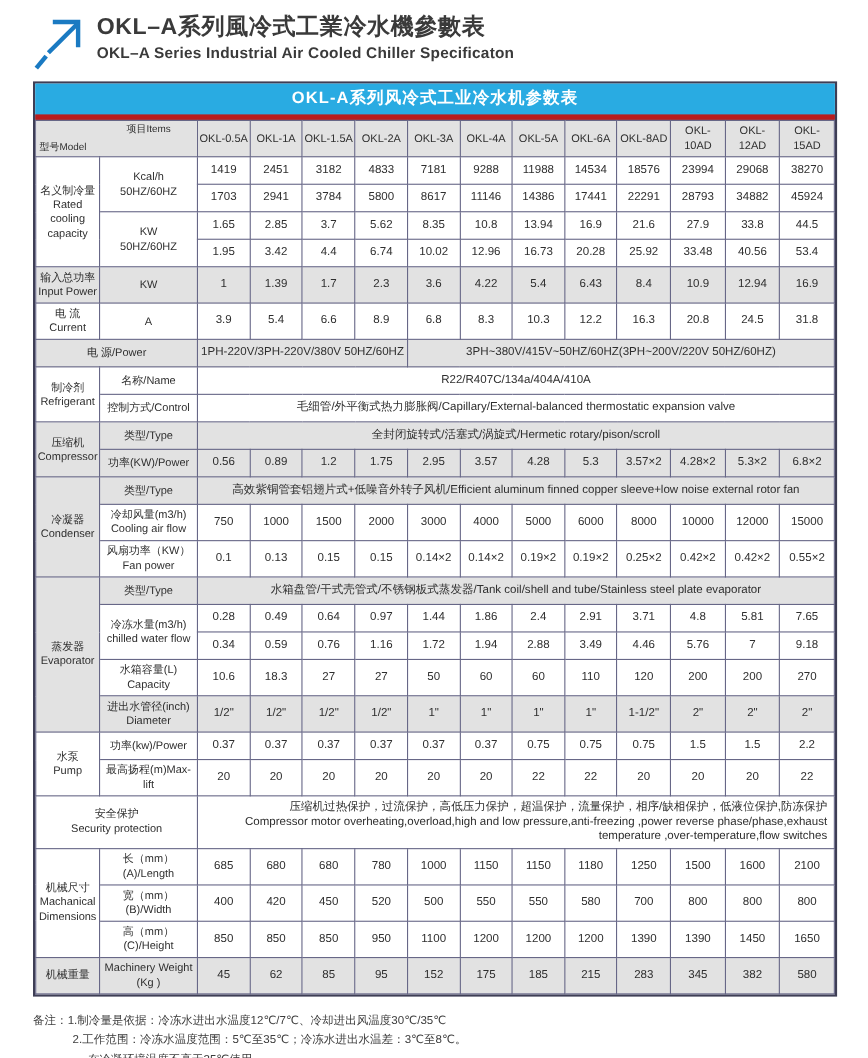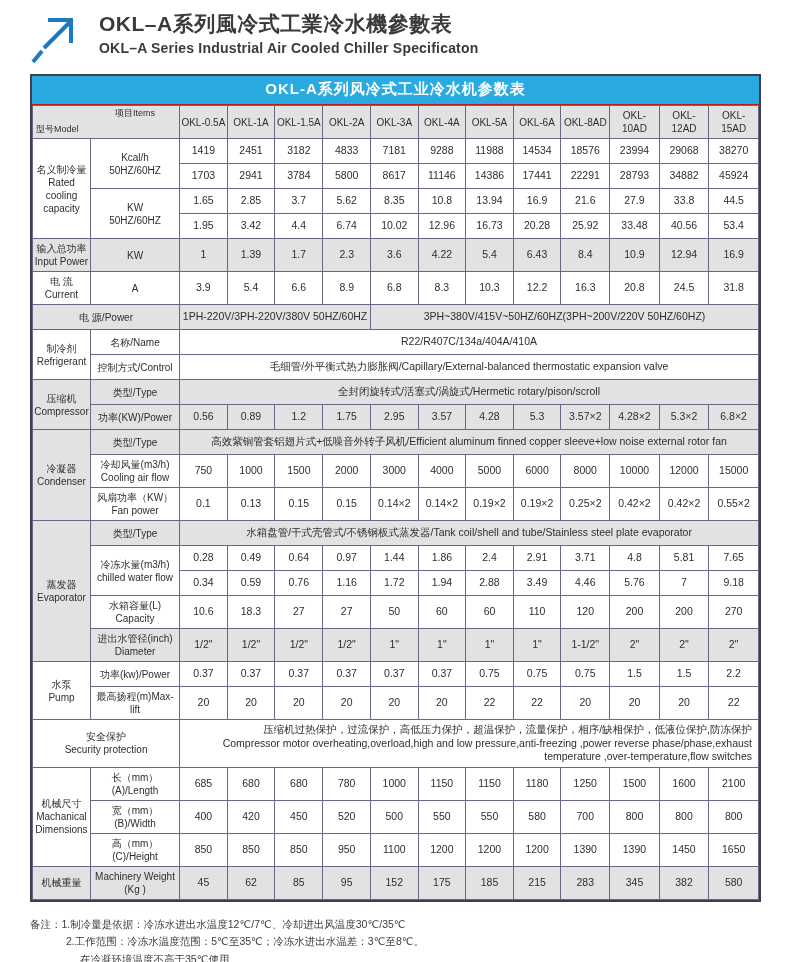--- a/index.html
+++ b/index.html
@@ -5,31 +5,31 @@
   html,body{margin:0;padding:0;background:#ffffff;}
   body{
     width:789px;
     font-family:"Liberation Sans","DejaVu Sans",sans-serif;
     color:#2e2e2e;
     -webkit-font-smoothing:antialiased;
   }
   .page{padding:8px 28px 14px 30px;}
 
   
-  .header-block{display:flex;align-items:flex-start;gap:23px;padding:2px 0 10px 0;}
+  .header-block{display:flex;align-items:flex-start;gap:12px;padding:2px 0 10px 0;}
   .logo{width:46px;height:52px;flex:0 0 auto;margin-top:2px;}
   .titles h1{margin:0;font-size:21px;font-weight:bold;color:#3a3a3a;letter-spacing:0.5px;}
   .titles h2{margin:2px 0 0 0;font-size:14px;font-weight:bold;color:#3a3a3a;letter-spacing:0.2px;}
 
   
   .table-outer{border:2px solid #3e3e55;}
   .blue-bar{
     background:#29abe2;color:#ffffff;text-align:center;
     font-size:15px;font-weight:bold;padding:4px 0 5px 0;letter-spacing:1px;
-    border-bottom:1px solid #b91c1c;
+    border-bottom:5px solid #b91c1c;
   }
   table{width:100%;border-collapse:collapse;table-layout:fixed;}
   td{
     border:1px solid #676787;
     font-size:10px;text-align:center;vertical-align:middle;
     padding:3px 1px;height:18px;line-height:1.3;
     white-space:pre-line;word-wrap:break-word;background:#ffffff;
   }
   tr.gray td{background:#e2e2e2;}
   td.wbg{background:#ffffff;}

